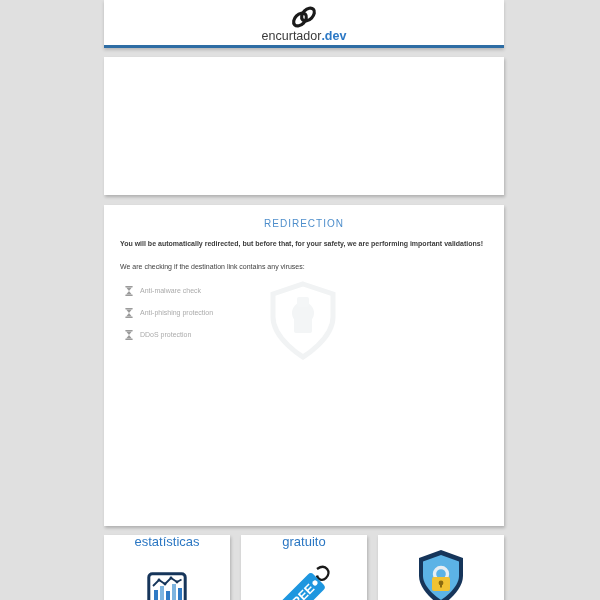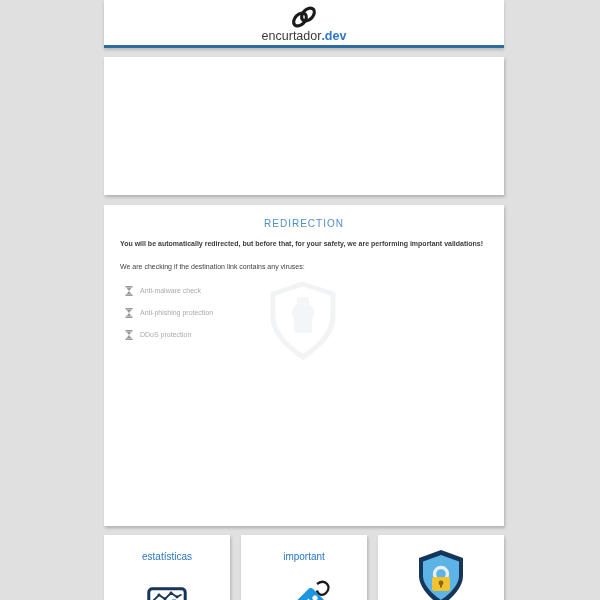--- a/index.html
+++ b/index.html
@@ -52,21 +52,21 @@
   }
   .checks li .hg { width: 8px; height: 10px; display: inline-block; }
   .watermark { position: absolute; left: 163px; top: 76px; width: 72px; height: 80px; z-index: 0; }
 
   
   .features { margin-top: 9px; display: flex; gap: 11px; }
   .feature-card {
     width: 126px; height: 180px; background: #ffffff; text-align: center;
     box-shadow: 1px 2px 3px rgba(0,0,0,0.22);
   }
-  .feature-title { padding-top: 15px; font-size: 10px; color: #2b77c3; line-height: 14px; }
+  .feature-title { font-size: 13px; color: #2b77c3; line-height: 14px; }
   .icon-wrap { display: block; }
   .icon-wrap.stats  { margin-top: 23px; }
   .icon-wrap.tag    { margin-top: 14px; }
   .icon-wrap.shield { margin-top: 14px; }
 </style>
 </head>
 <body>
 
 <div class="column">
 
@@ -156,21 +156,21 @@
           <circle cx="18" cy="12" r="1.4" fill="#16355a"></circle>
           <circle cx="24" cy="6" r="1.4" fill="#16355a"></circle>
           <circle cx="30" cy="10" r="1.4" fill="#16355a"></circle>
           <rect x="14" y="36" width="12" height="3" fill="#16355a"></rect>
           <rect x="9" y="40" width="22" height="2.6" rx="1.3" fill="#16355a"></rect>
         </svg>
       </span>
     </div>
 
     <div class="feature-card">
-      <div class="feature-title">important</div>
+      <div class="feature-title">gratuito</div>
       <span class="icon-wrap tag">
         <svg width="54" height="54" viewBox="0 0 54 54" aria-hidden="true">
           <path d="M40,6 c9,-6 15,3 9,9 c-3.5,3.5 -8.5,1.5 -9,-2.5" fill="none" stroke="#1a1a1a" stroke-width="2.4"></path>
           <g transform="rotate(-45 26 32)">
             <rect x="2" y="21" width="46" height="22" rx="4" fill="#1e96df"></rect>
             <circle cx="43" cy="32" r="2.6" fill="#ffffff"></circle>
             <text x="22" y="36.5" text-anchor="middle" font-size="12.5" font-weight="bold" fill="#ffffff" font-family="Liberation Sans, sans-serif">FREE</text>
           </g>
         </svg>
       </span>

